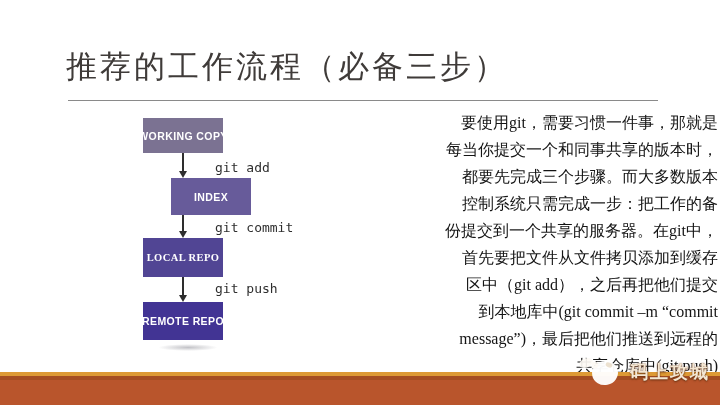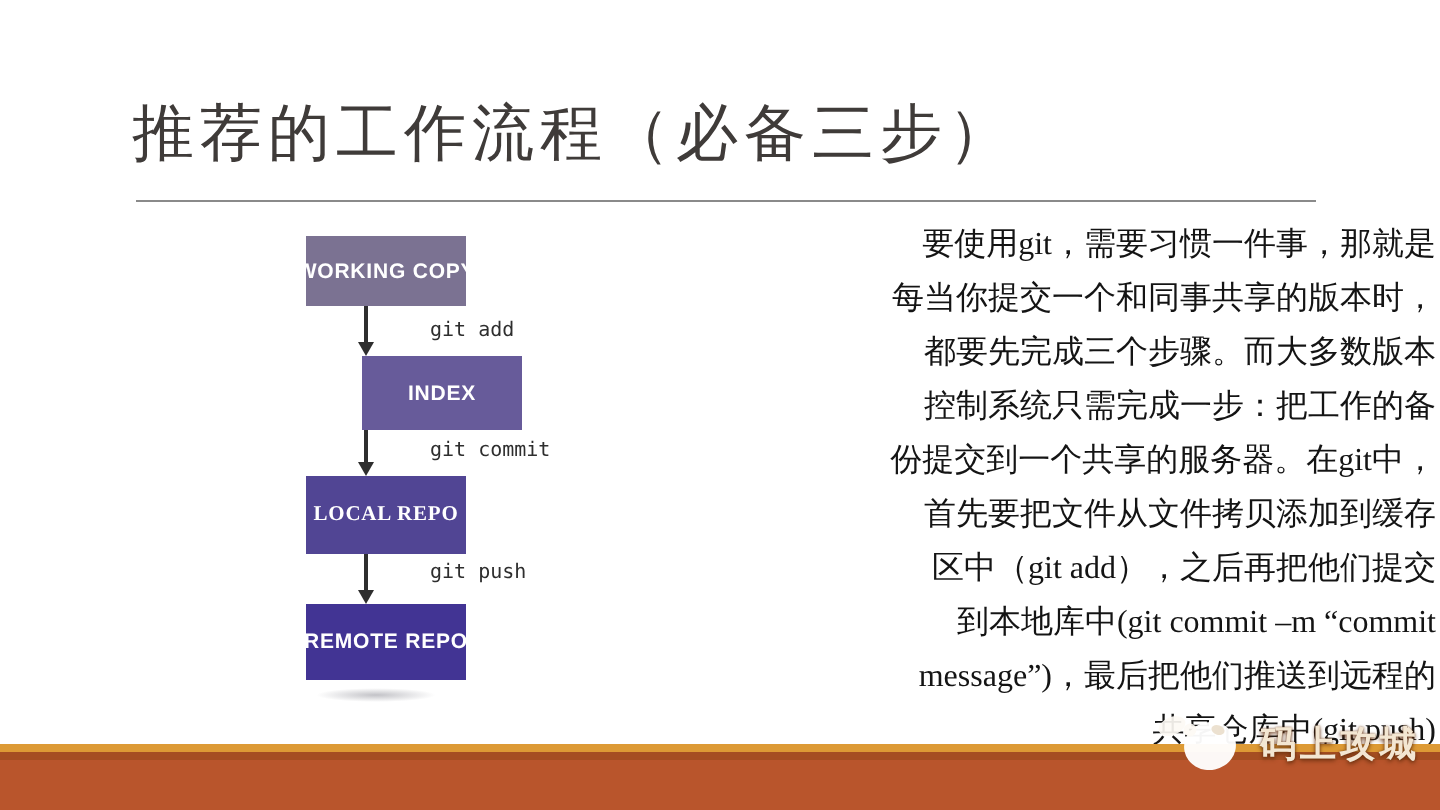--- a/index.html
+++ b/index.html
@@ -8,42 +8,42 @@
   .slide{position:relative;width:720px;height:405px;background:#fff;border-radius:25px;}
 
   
   .slide-title{position:absolute;left:66px;top:46px;margin:0;
     font-family:"Liberation Serif","DejaVu Serif",serif;font-weight:400;
     font-size:31px;letter-spacing:3px;color:#3f3b39;white-space:nowrap;}
   .title-rule{position:absolute;left:68px;top:100px;width:590px;height:1px;
     background:#8a8a8a;}
 
   
-  .flow-node{position:absolute;left:153px;width:80px;display:flex;
+  .flow-node{position:absolute;left:143px;width:80px;display:flex;
     align-items:center;justify-content:center;color:#ffffff;
     font-weight:700;font-size:10.5px;letter-spacing:.4px;white-space:nowrap;
     font-family:"Liberation Sans",sans-serif;}
   .n0{top:118px;height:35px;}
   .n1{top:178px;height:37px;margin-left:28px;}
   .n2{top:238px;height:39px;}
   .n3{top:302px;height:38px;}
   .node-shadow{position:absolute;left:158px;top:344px;width:60px;height:7px;
     background:radial-gradient(ellipse at center, rgba(120,120,130,.45), rgba(120,120,130,0) 70%);
     border-radius:50%;}
 
   .flow-arrow{position:absolute;left:182px;width:2px;background:#2e2e2e;}
   .flow-arrow::after{content:"";position:absolute;left:-3px;bottom:-7px;
     border:4px solid transparent;border-top:7px solid #2e2e2e;border-bottom:none;}
   .a0{top:153px;height:18px;}
   .a1{top:215px;height:16px;}
   .a2{top:277px;height:18px;}
 
   .edge-label{position:absolute;left:215px;
     font-family:"DejaVu Sans Mono","Liberation Mono",monospace;
-    font-size:10px;color:#2e2e2e;white-space:nowrap;}
+    font-size:13px;color:#2e2e2e;white-space:nowrap;}
   .e0{top:160px;}
   .e1{top:220px;}
   .e2{top:281px;}
 
   
   .body-text{position:absolute;left:410px;top:109px;width:308px;margin:0;
     font-family:"Liberation Serif","DejaVu Serif",serif;
     font-size:16px;line-height:27px;color:#141414;white-space:pre-line;text-align:right;}
 
   

